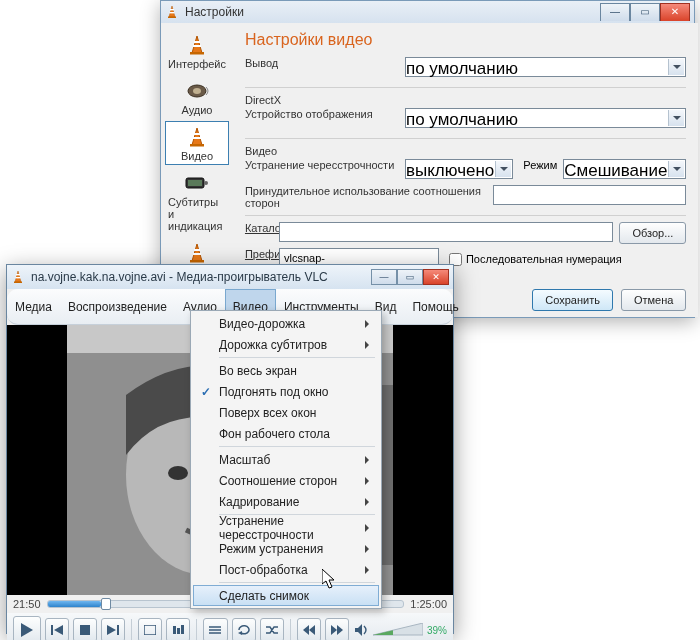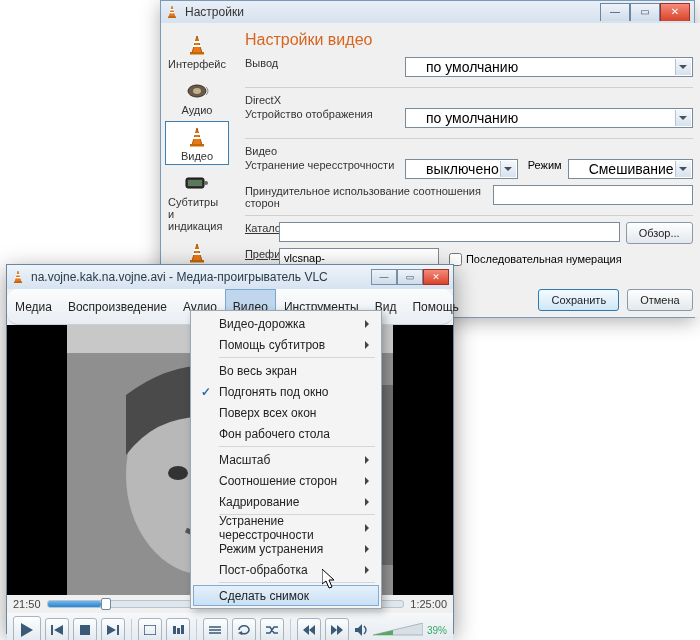--- a/index.html
+++ b/index.html
@@ -64,21 +64,21 @@
     background:#f0f0f0;
     display:flex; flex-direction:column;
     position:relative;
   }
   .settings-heading { font-size:16px; color:#d9641e; font-weight:normal; margin-bottom:8px; }
   .form-row { display:flex; height:22px; margin-bottom:4px; }
   .form-label { width:160px; color:#333; }
   .form-label.narrow { width:34px;text-decoration:underline; }
   .form-select {
     flex:1; height:20px; border:1px solid #7a8a99;
-    background:#fff; font-size:14px; padding:1px 18px 1px 20px;
+    background:#fff; font-size:17px; padding:1px 18px 1px 0;
     position:relative;
   }
   .sel-arrow {
     position:absolute; right:1px; top:1px; width:16px; height:16px;
     background:linear-gradient(#f4f7fb,#d7e2ee);
     border-left:1px solid #b5c2cf;
     display:flex;align-items:center;justify-content:center;
   }
   .sel-arrow::after{content:"";border:4px solid transparent;border-top-color:#425060;margin-top:3px;}
   .form-input {
@@ -463,21 +463,21 @@
             <polygon points="0,12 20,7.2 20,12" fill="#5aa860"></polygon>
           </svg>
       </div>
       <span class="vol-pct">39%</span>
     </div>
   </div>
 </div>
 
 <div class="video-menu">
   <div class="vm-item vm-sub">Видео-дорожка</div>
-  <div class="vm-item vm-sub">Помощь субтитров</div>
+  <div class="vm-item vm-sub">Дорожка субтитров</div>
   <div class="vm-sep"></div>
   <div class="vm-item">Во весь экран</div>
   <div class="vm-item vm-check">Подгонять под окно</div>
   <div class="vm-item">Поверх всех окон</div>
   <div class="vm-item">Фон рабочего стола</div>
   <div class="vm-sep"></div>
   <div class="vm-item vm-sub">Масштаб</div>
   <div class="vm-item vm-sub">Соотношение сторон</div>
   <div class="vm-item vm-sub">Кадрирование</div>
   <div class="vm-sep"></div>

